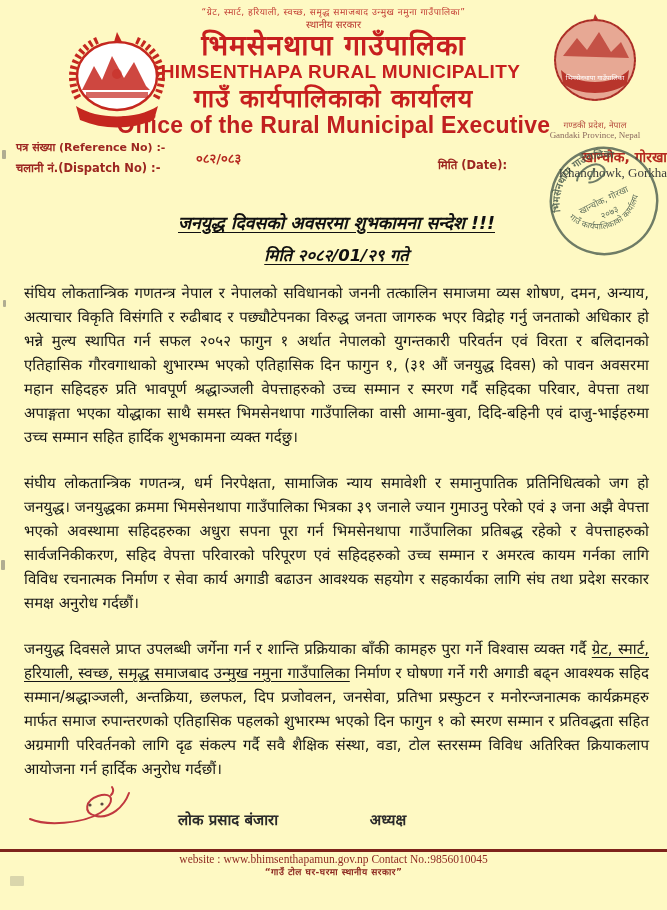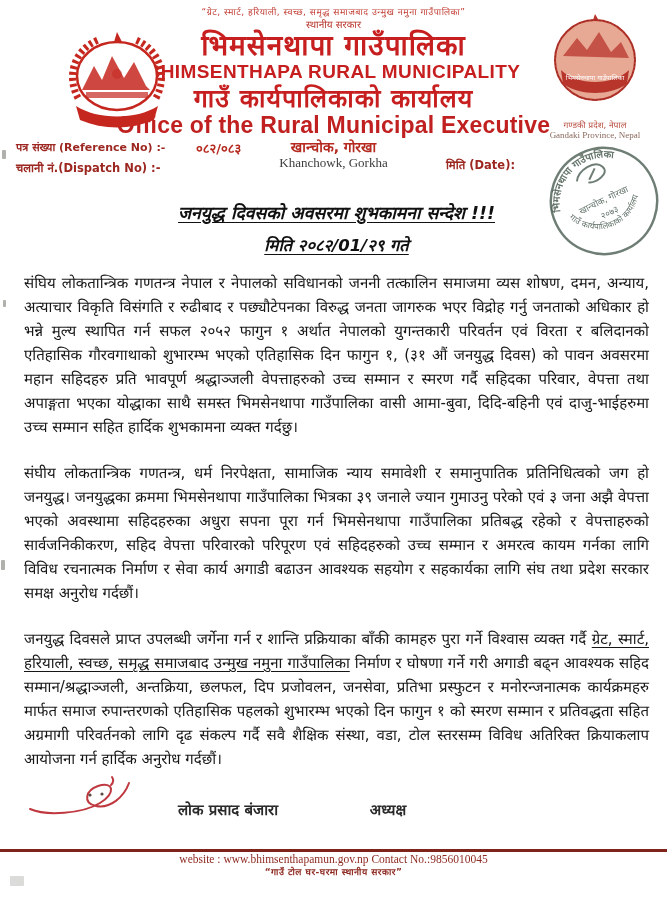--- a/index.html
+++ b/index.html
@@ -2,49 +2,49 @@
 <html><head>
 <meta charset="utf-8">
 <style>
   html,body{margin:0;padding:0;background:#e9e9e6;}
   .page{
     position:relative;
     width:667px;height:910px;
     margin:0 auto;
     background:
       linear-gradient(90deg,#cfcfc8 0px,#ececе7 3px,#f8f8f5 8px,#fffffd 18px,#fffffd 100%);
-    background-color:#ffffff;
+    background-color:#fef9c3;
     font-family:"DejaVu Sans",sans-serif;
     overflow:hidden;
     color:#1d1d1d;
   }
   .speck{position:absolute;background:#6f6f68;opacity:.55;border-radius:1px;}
 
   
   .top-slogan{padding-top:7px;text-align:center;font-size:9px;color:#c23c32;letter-spacing:.5px;line-height:1.25;}
   .local-gov{text-align:center;font-size:10px;color:#b8352c;font-weight:normal;line-height:1.3;}
   .hdr{ text-align:center; line-height:1.08; }
   .hdr .np-big{font-size:28px;font-weight:bold;color:#c71f1f;letter-spacing:1px;}
   .hdr .en-big{font-family:"Liberation Sans",sans-serif;font-size:19px;font-weight:bold;color:#c71f1f;letter-spacing:.4px;margin-top:1px;}
   .hdr .np-mid{font-size:25px;font-weight:bold;color:#c71f1f;margin-top:2px;letter-spacing:1px;}
   .hdr .en-mid{font-family:"Liberation Sans",sans-serif;font-size:23px;font-weight:bold;color:#c02020;margin-top:1px;letter-spacing:.2px;}
-  .place-row{position:relative;text-align:center;margin-top:2px;}
+  .place-row{position:relative;text-align:right;margin-top:12px;}
   .fiscal{position:absolute;left:196px;top:2px;font-size:13px;font-weight:bold;color:#b5291f;}
   .place-np{font-size:14px;font-weight:bold;color:#b5291f;}
   .place-en{font-family:Liberation Serif, serif;font-size:13px;color:#3c3c3c;margin-top:1px;}
 
   .emblem-left{position:absolute;left:58px;top:28px;width:118px;height:104px;}
   .seal-right{position:absolute;right:16px;top:12px;width:112px;text-align:center;}
   .seal-right .cap-np{font-size:8.5px;color:#b5493c;margin-top:3px;}
   .seal-right .cap-en{font-family:"Liberation Serif",serif;font-size:9px;color:#8b6a5e;}
 
   
   .meta-ref{position:absolute;left:16px;top:139px;font-size:11px;font-weight:bold;color:#9c2620;}
   .meta-dis{position:absolute;left:16px;top:160px;font-size:11.5px;font-weight:bold;color:#9c2620;}
-  .meta-date{position:absolute;right:152px;top:157px;font-size:11.5px;font-weight:bold;color:#9c2620;}
+  .meta-date{position:absolute;right:160px;top:157px;font-size:11.5px;font-weight:bold;color:#9c2620;}
 
   .stamp{position:absolute;right:4px;top:142px;width:118px;height:118px;transform:rotate(-26deg);opacity:.88;}
 
   
   .letter{padding:0 18px 0 24px;}
   .subject{margin-top:30px;text-align:center;font-size:17.5px;font-weight:bold;font-style:italic;color:#111;}
   .subject .u, .dateline .u{text-decoration:underline;text-underline-offset:3px;}
   .dateline{margin-top:9px;text-align:center;font-size:16.5px;font-weight:bold;font-style:italic;color:#111;}
   .para{margin-top:15px;font-size:15px;line-height:1.6;text-align:justify;color:#161616;}
   .para .ul{text-decoration:underline;text-underline-offset:3px;}

